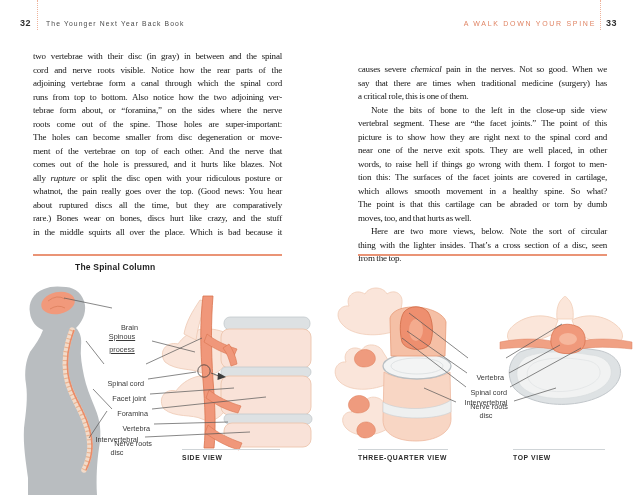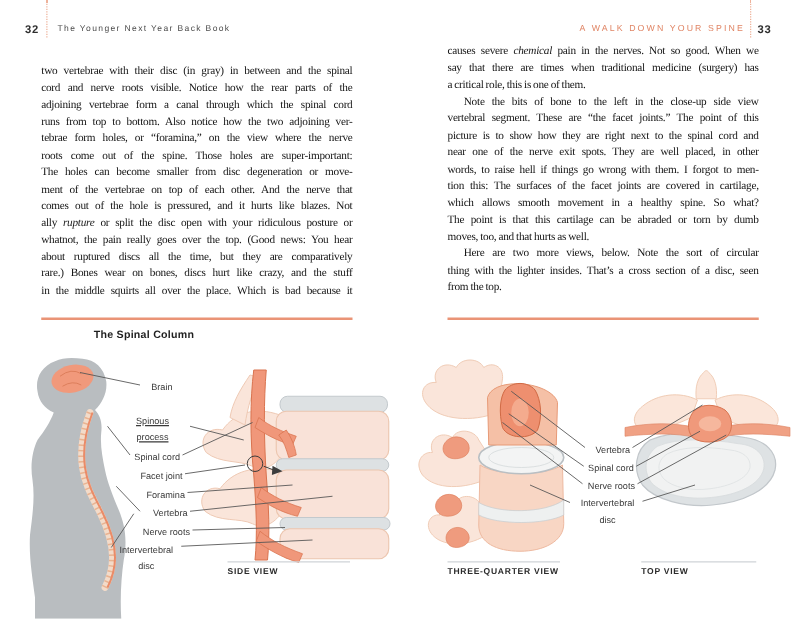--- a/index.html
+++ b/index.html
@@ -18,21 +18,21 @@
   .bl{font:9px/13.5px "Liberation Serif",serif;color:#151515;letter-spacing:-0.2px;
       word-spacing:-0.4px;text-align:justify;text-align-last:justify;height:13.5px;overflow:visible;}
   .bl.end{text-align-last:left;}
   .bl.ind{text-indent:13px;}
 
   .rule{height:1.5px;background:#ea9476;width:249px;}
   .figheading{font:bold 8.5px "Liberation Sans",sans-serif;color:#1f1f1f;letter-spacing:.2px;margin-left:42px;}
 
   
   .lbl{font:7.3px/13px "Liberation Sans",sans-serif;color:#3a3a3a;white-space:pre-line;}
-  .r{text-align:right;} .c{text-align:center;}
+  .r{text-align:right;margin-top:18px;} .c{text-align:center;}
 
   .caption{font:bold 6.8px "Liberation Sans",sans-serif;color:#2b2b2b;letter-spacing:.6px;
            border-top:1px solid #cfd4d7;padding-top:4px;}
   svg{display:block;}
 </style>
 </head>
 <body>
 
 <div id="spread">
 
@@ -42,36 +42,36 @@
 
   <span class="abs runR" style="left:404px;top:20px;width:192px;text-align:right;">A WALK DOWN YOUR SPINE</span>
   <div class="abs dotted" style="left:600px;"></div>
   <span class="abs pgnum" style="left:606px;top:18px;">33</span>
 
   <div class="abs textcol" style="left:33px;top:50px;">
     <div class="bl">two vertebrae with their disc (in gray) in between and the spinal</div>
     <div class="bl">cord and nerve roots visible. Notice how the rear parts of the</div>
     <div class="bl">adjoining vertebrae form a canal through which the spinal cord</div>
     <div class="bl">runs from top to bottom. Also notice how the two adjoining ver-</div>
-    <div class="bl">tebrae form holes, or “foramina,” on the view where the nerve</div>
+    <div class="bl">tebrae form about, or “foramina,” on the sides where the nerve</div>
     <div class="bl">roots come out of the spine. Those holes are super-important:</div>
     <div class="bl">The holes can become smaller from disc degeneration or move-</div>
     <div class="bl">ment of the vertebrae on top of each other. And the nerve that</div>
     <div class="bl">comes out of the hole is pressured, and it hurts like blazes. Not</div>
     <div class="bl">ally <i>rupture</i> or split the disc open with your ridiculous posture or</div>
     <div class="bl">whatnot, the pain really goes over the top. (Good news: You hear</div>
     <div class="bl">about ruptured discs all the time, but they are comparatively</div>
     <div class="bl">rare.) Bones wear on bones, discs hurt like crazy, and the stuff</div>
     <div class="bl">in the middle squirts all over the place. Which is bad because it</div>
   </div>
 
   <div class="abs rule" style="left:33px;top:254px;"></div>
   <div class="abs figheading" style="left:33px;top:262px;">The Spinal Column</div>
 
-  <div class="abs textcol" style="left:358px;top:34px;">
+  <div class="abs textcol" style="left:358px;top:63px;">
     <div class="bl">causes severe <i>chemical</i> pain in the nerves. Not so good. When we</div>
     <div class="bl">say that there are times when traditional medicine (surgery) has</div>
     <div class="bl end">a critical role, this is one of them.</div>
     <div class="bl ind">Note the bits of bone to the left in the close-up side view</div>
     <div class="bl">vertebral segment. These are “the facet joints.” The point of this</div>
     <div class="bl">picture is to show how they are right next to the spinal cord and</div>
     <div class="bl">near one of the nerve exit spots. They are well placed, in other</div>
     <div class="bl">words, to raise hell if things go wrong with them. I forgot to men-</div>
     <div class="bl">tion this: The surfaces of the facet joints are covered in cartilage,</div>
     <div class="bl">which allows smooth movement in a healthy spine. So what?</div>

